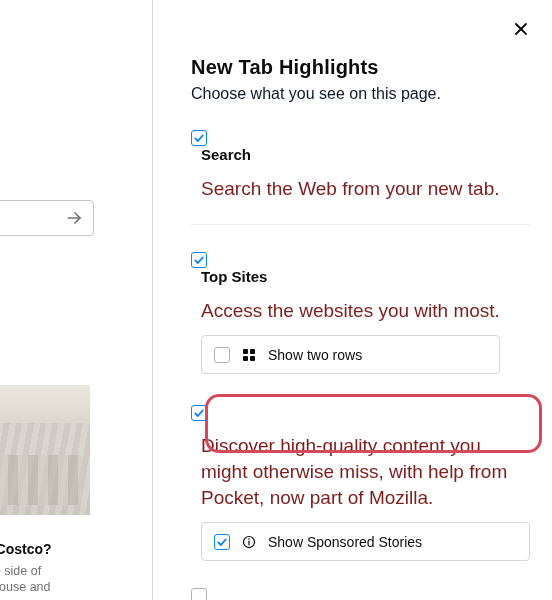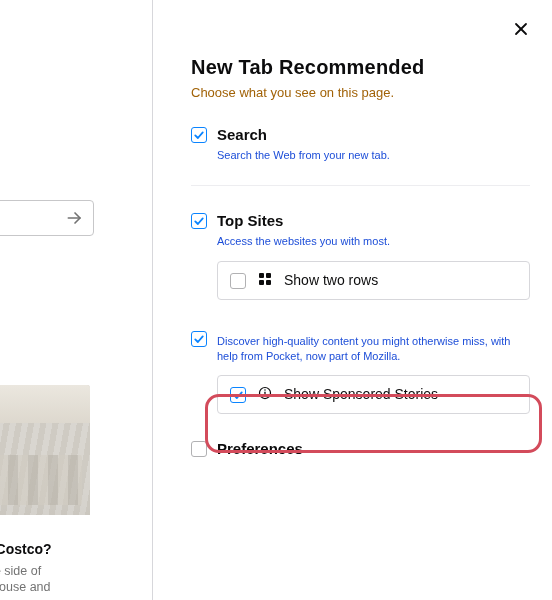--- a/index.html
+++ b/index.html
@@ -124,46 +124,47 @@
     border:none;
   }
   h1.panel-title{
     font-size:20px;
     font-weight:600;
     color:#0c0c0d;
     padding-top:56px;
     letter-spacing:.2px;
   }
   .panel-sub{
-    font-size:13px;
-    color:#a16207;
+    font-size:16px;
+    color:#0f172a;
     margin-top:6px;
   }
 
   .section{
     margin-top:26px;
     display:flex;
     align-items:flex-start;
+    flex-direction:column;
   }
   .section + .section-divider{
     height:1px;
     background:#ededf0;
     margin:22px 0 0 0;
   }
   .sec-main{ flex:1; padding-left:10px; }
   .sec-title{
     font-size:15px;
     font-weight:700;
     color:#0c0c0d;
     line-height:1.2;
   }
   .sec-desc{
-    font-size:11px;
-    color:#1d4ed8;
-    margin-top:4px;
+    font-size:19px;
+    color:#7f1d1d;
+    margin-top:12px;
     line-height:1.35;
   }
 
   .checkbox{
     width:16px;height:16px;
     border:1px solid #b1b1b3;
     border-radius:3px;
     margin-top:1px;
     background:#fff;
     display:flex;align-items:center;justify-content:center;
@@ -174,21 +175,21 @@
   }
   .checkbox.checked svg{display:block;}
   .checkbox svg{display:none;}
 
   .sub-option{
     margin-top:12px;
     border:1px solid #d7d7db;
     border-radius:4px;
     padding:10px 12px;
     display:flex;
-    align-items:flex-start;
+    align-items:center;
     gap:12px;
   }
   .sub-option .label{
     font-size:14px;
     color:#0c0c0d;
   }
   .grid-icon{
     width:14px;height:14px;
     display:inline-block;
   }
@@ -229,21 +230,21 @@
   <div class="divider"></div>
 
   <div class="panel">
     <button class="close-btn">
       <svg width="14" height="14" viewBox="0 0 14 14" stroke="#0c0c0d" stroke-width="1.8" stroke-linecap="round">
           <line x1="2" y1="2" x2="12" y2="12"></line>
           <line x1="12" y1="2" x2="2" y2="12"></line>
         </svg>
     </button>
 
-    <h1 class="panel-title">New Tab Recommended</h1>
+    <h1 class="panel-title">New Tab Highlights</h1>
     <div class="panel-sub">Choose what you see on this page.</div>
 
     <div class="section">
       <div class="checkbox checked">
         <svg width="12" height="12" viewBox="0 0 16 16" fill="none" stroke="#0a84ff" stroke-width="2.4" stroke-linecap="round" stroke-linejoin="round">
             <polyline points="3 8.5 6.5 12 13 4.5"></polyline>
           </svg>
       </div>
       <div class="sec-main">
         <div class="sec-title">Search</div>

